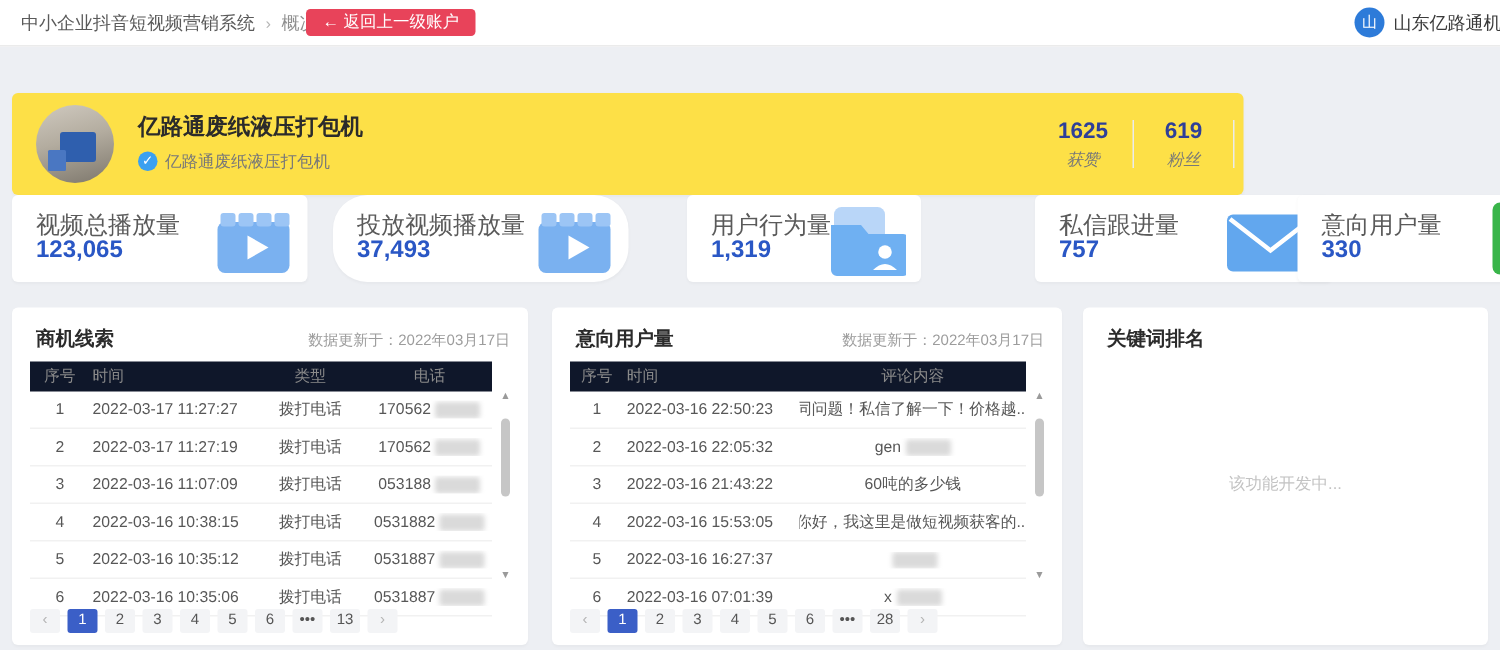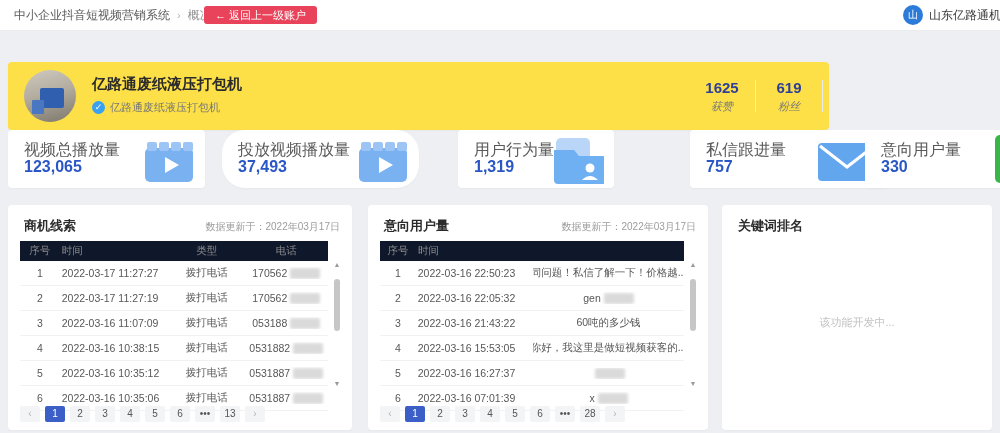--- a/index.html
+++ b/index.html
@@ -230,20 +230,21 @@
       <div class="pg nav">›</div>
     </div>
 </div>
 
 <div class="panel" style="left:368px;width:340px;">
   <div class="ptitle">意向用户量</div>
   <div class="pupdated">数据更新于：2022年03月17日</div>
   <div class="thead" style="width:304px;" id="comments-header">
       <div class="th cc0 center">序号</div>
       <div class="th cc1 leftal">时间</div>
+      <div class="th cc2 center">评论内容</div>
     </div>
   <div class="tbody" style="width:304px;" id="comments-body">
       <div class="tr">
         <div class="td cc0 center">1</div>
         <div class="td cc1 leftal">2022-03-16 22:50:23</div>
         <div class="td cc2 center">同问题！私信了解一下！价格越...</div>
       </div>
       <div class="tr">
         <div class="td cc0 center">2</div>
         <div class="td cc1 leftal">2022-03-16 22:05:32</div>

